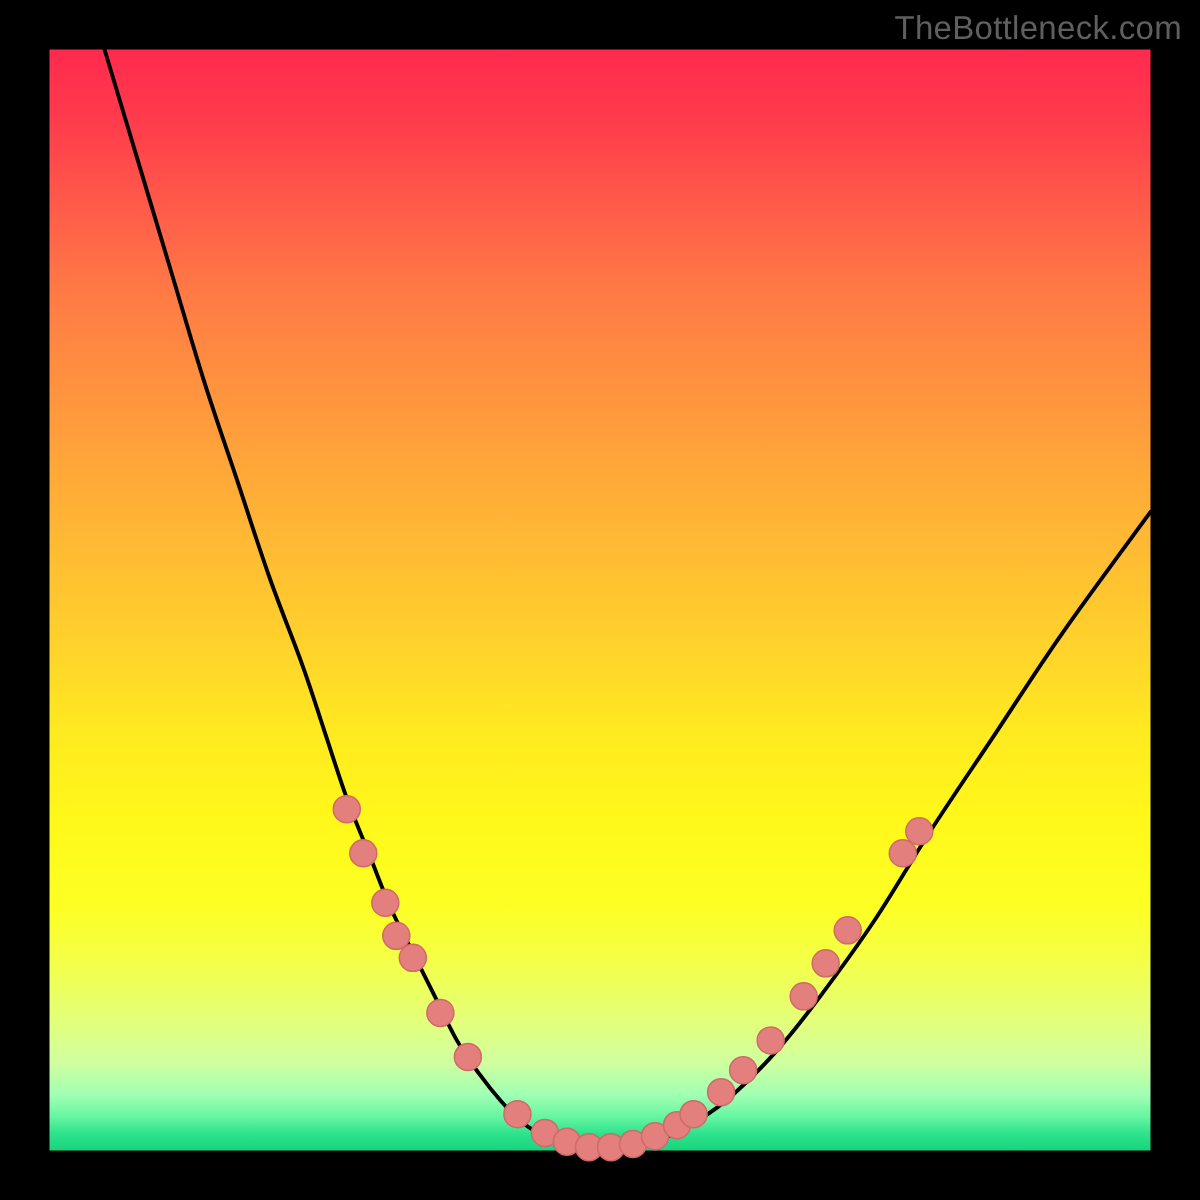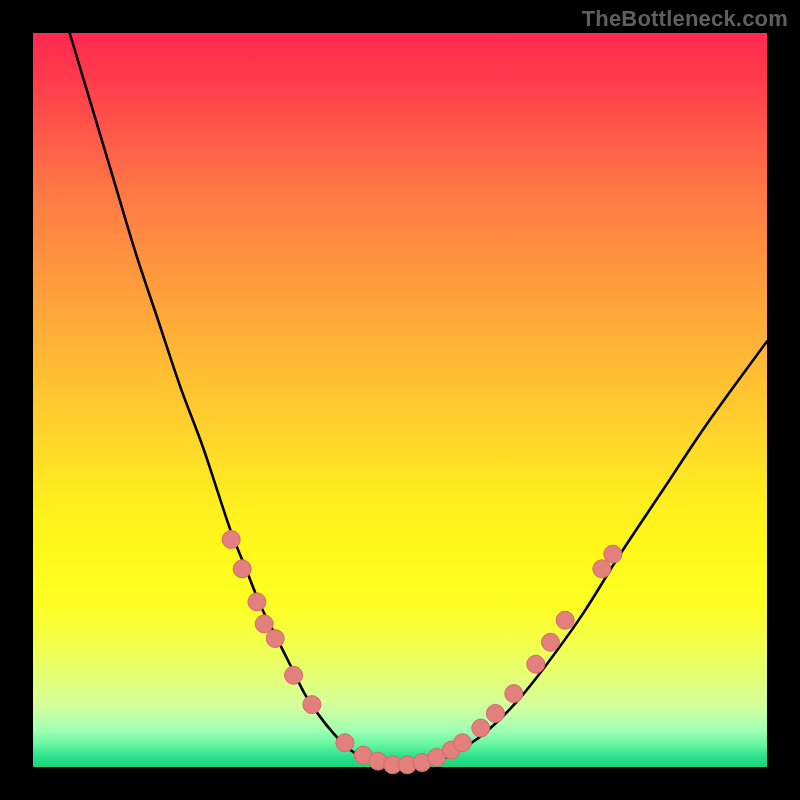--- a/index.html
+++ b/index.html
@@ -45,21 +45,21 @@
       #2de28c 98.5%,
       #18d47d 100%
     );
   }
   .watermark {
     position: absolute;
     top: 6px;
     right: 12px;
     color: #5f5f5f;
     font-size: 22px;
-    font-weight: 700;
+    font-weight: 400;
     letter-spacing: 0.2px;
   }
   svg.curve {
     position: absolute;
     left: 0;
     top: 0;
     width: 734px;
     height: 734px;
     overflow: visible;
   }

